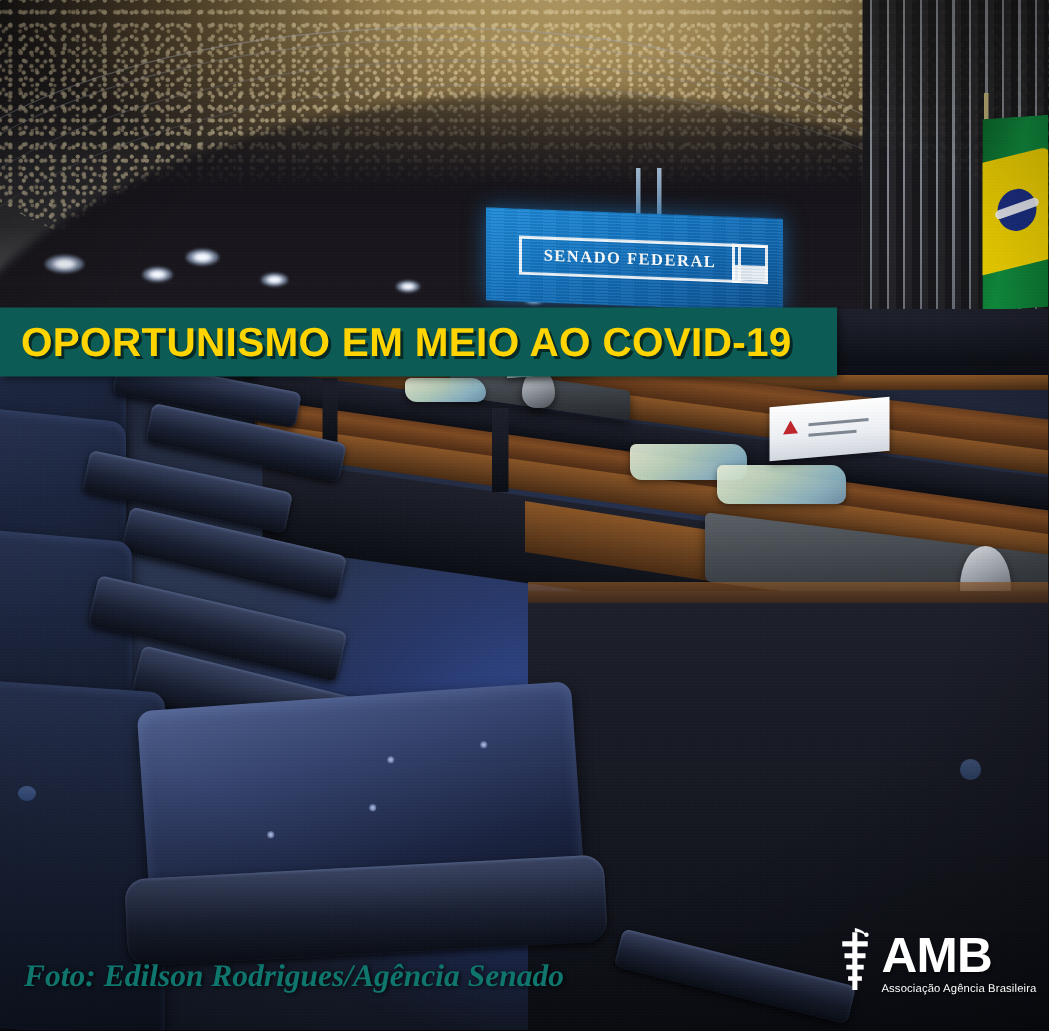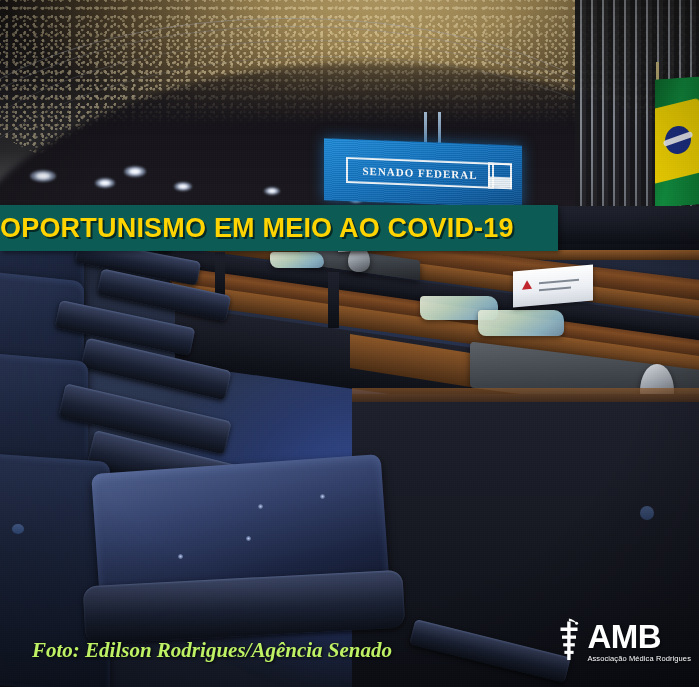--- a/index.html
+++ b/index.html
@@ -332,20 +332,21 @@
   .banner {
     position: absolute;
     display: flex;
     align-items: center;
     background: #0c5b54;
     box-shadow: 2px 2px 5px rgba(0,0,0,0.45);
   }
   .banner-1 {
     left: 0; top: 205px;
     width: 558px; height: 46px;
+    padding-left: 14px;
     box-sizing: border-box;
   }
   .banner-2 {
     left: 63px; top: 262px;
     width: 636px; height: 46px;
     padding-left: 17px;
     box-sizing: border-box;
   }
   .headline-1 {
     font-family: "Liberation Sans", sans-serif;
@@ -362,26 +363,26 @@
     font-size: 27px;
     letter-spacing: 0.1px;
     color: #ffffff;
     white-space: nowrap;
     text-shadow: 2px 2px 0 rgba(0,0,0,0.55);
   }
 
   
   .credit {
     position: absolute;
-    left: 32px; top: 638px;
+    left: 16px; top: 638px;
     font-family: "Liberation Serif", serif;
     font-style: italic;
     font-weight: bold;
     font-size: 21px;
-    color: #bef264;
+    color: #0f766e;
     text-shadow: 1px 1px 3px rgba(0,0,0,0.85);
     white-space: nowrap;
   }
 
   
   .amb-logo {
     position: absolute;
     right: 8px; top: 618px;
     display: flex;
     align-items: center;
@@ -547,17 +548,17 @@
         <path d="M6.5 9.5 L23.5 9.5 L23.5 13 L6.5 13 Z"></path>
         <path d="M8.0 17.5 L22.0 17.5 L22.0 20.8 L8.0 20.8 Z"></path>
         <path d="M9.2 25.2 L20.8 25.2 L20.8 28.4 L9.2 28.4 Z"></path>
         <path d="M10.4 32.8 L19.6 32.8 L19.6 35.9 L10.4 35.9 Z"></path>
         <path d="M14.9 0.6 C18.8 1.4 21.6 3.2 22.6 5.6 C20.4 4.0 17.6 3.1 14.9 3.1 Z"></path>
         <circle cx="22.6" cy="5.2" r="1.5"></circle>
       </g>
     </svg>
     <div class="amb-textwrap">
       <span class="amb-word">AMB</span>
-      <span class="amb-sub">Associação Médica Rodrigues</span>
+      <span class="amb-sub">Associação Agência Brasileira</span>
     </div>
   </div>
 
 </div>
 
 </body></html>

